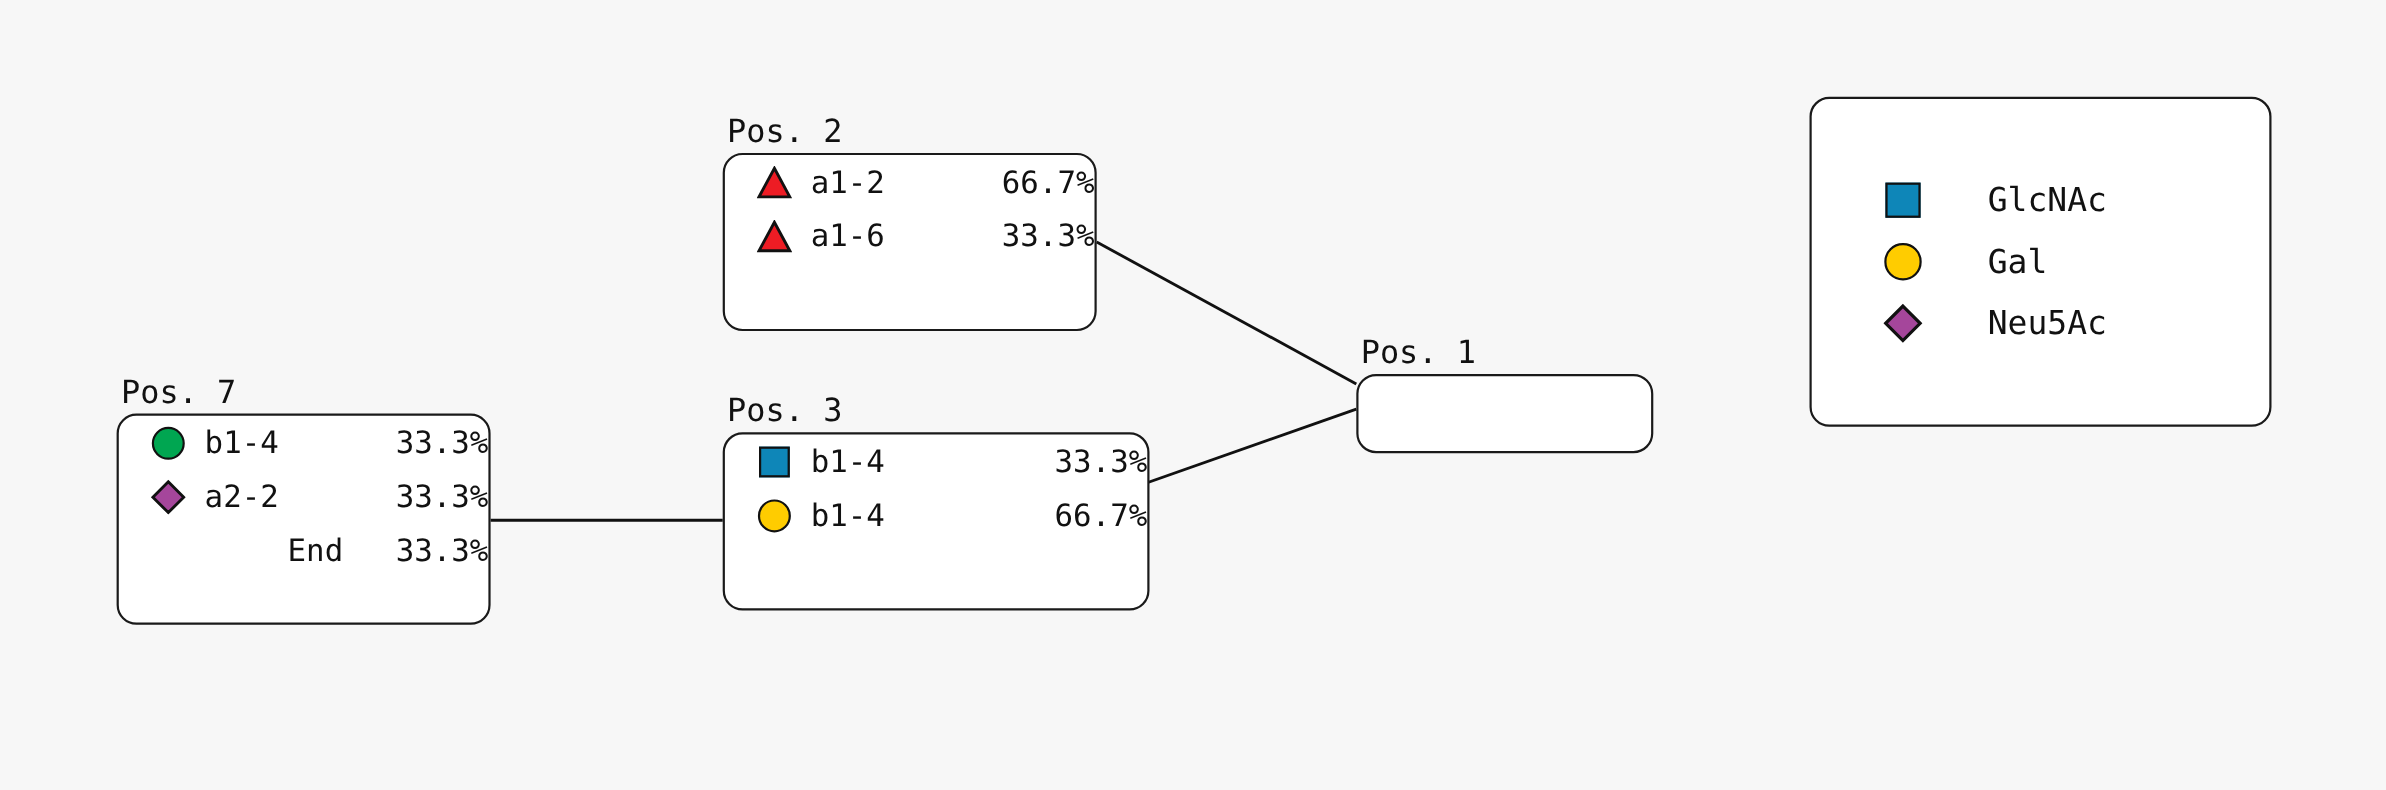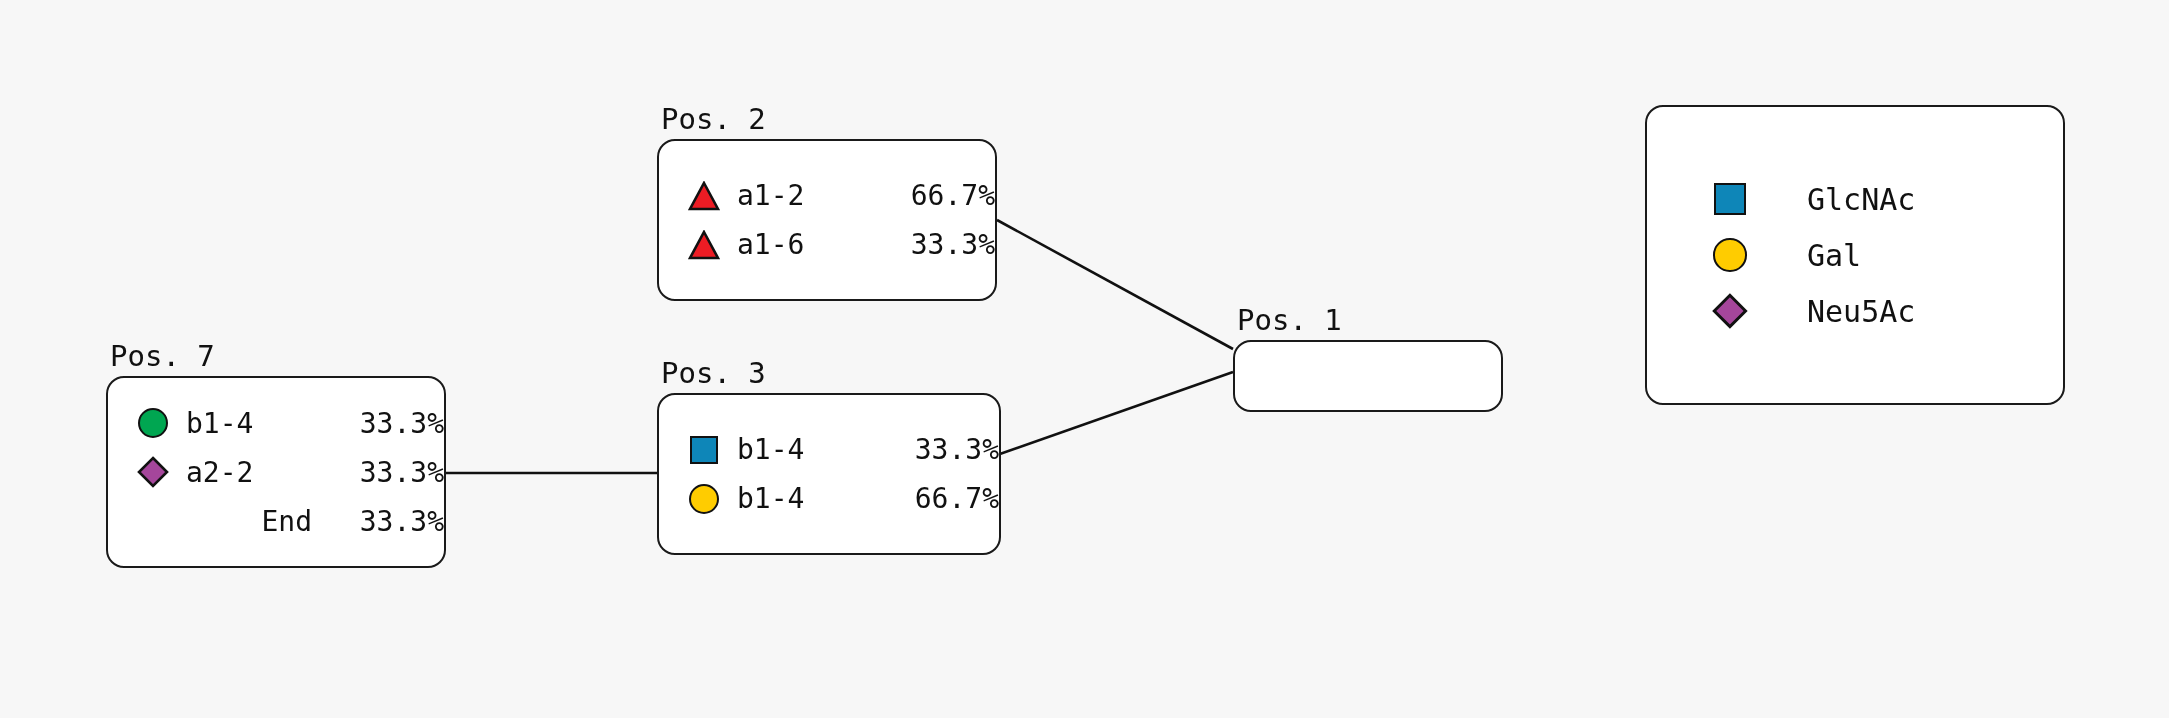--- a/index.html
+++ b/index.html
@@ -27,21 +27,20 @@
     pointer-events: none;
   }
   .node {
     position: absolute;
     box-sizing: border-box;
     background: #ffffff;
     border: 2.6px solid #1a1a1a;
     border-radius: 18px;
     display: flex;
     flex-direction: column;
-    justify-content: center;
     z-index: 2;
   }
   .node-title {
     position: absolute;
     left: 2px;
     bottom: 100%;
     margin-bottom: 7px;
     font-family: "DejaVu Sans Mono", "Liberation Mono", monospace;
     font-size: 29px;
     line-height: 1;
@@ -171,21 +170,21 @@
             <span class="glyph-cell">
               <svg width="32" height="30" viewBox="0 0 32 30">
                 <polygon points="16,2 30,28 2,28" fill="#ed1c24" stroke="#111111" stroke-width="2.6" stroke-linejoin="miter"></polygon>
               </svg>
             </span>
             <span class="row-link">a1-6</span>
             <span class="row-pct">33.3%</span>
           </div>
         </div>
       </div>
-      <div class="node" style="left: 657px; top: 393px; width: 344px; height: 162px;">
+      <div class="node" style="left: 657px; top: 393px; width: 388px; height: 162px;">
         <div class="node-title">Pos. 3</div>
         <div class="rows">
           <div class="row">
             <span class="glyph-cell">
               <span class="g g-square" style="background: rgb(14, 134, 184); width: 28px; height: 28px;"></span>
             </span>
             <span class="row-link">b1-4</span>
             <span class="row-pct">33.3%</span>
           </div>
           <div class="row">
@@ -219,21 +218,21 @@
           <div class="row">
             <span class="glyph-cell">
               <span class="g" style="width: 0px; height: 28px;"></span>
             </span>
             <span class="row-link no-icon">End</span>
             <span class="row-pct">33.3%</span>
           </div>
         </div>
       </div>
     </div>
-  <div id="legend" style="left: 1645px; top: 105px; width: 420px; height: 300px;">
+  <div id="legend" style="left: 1645px; top: 88px; width: 420px; height: 300px;">
       <div class="legend-row">
         <span class="legend-glyph">
           <span class="g g-square" style="background: rgb(14, 134, 184); width: 31.36px; height: 31.36px;"></span>
         </span>
         <span class="legend-label">GlcNAc</span>
       </div>
       <div class="legend-row">
         <span class="legend-glyph">
           <span class="g g-circle" style="background: rgb(255, 204, 0); width: 33.6px; height: 33.6px;"></span>
         </span>

